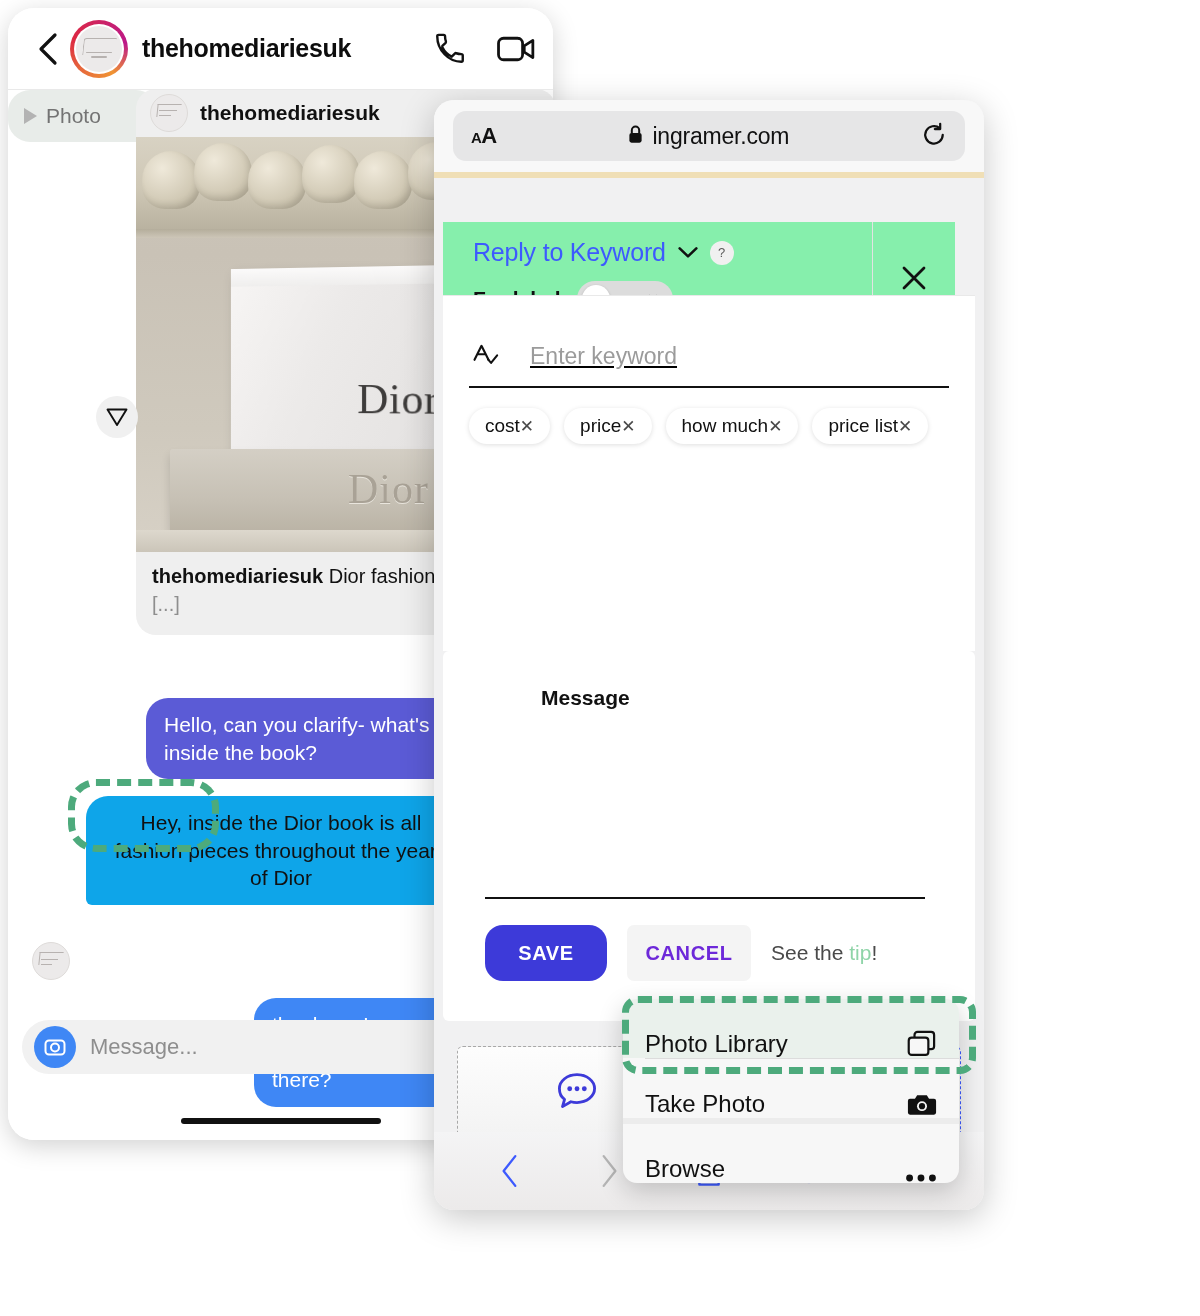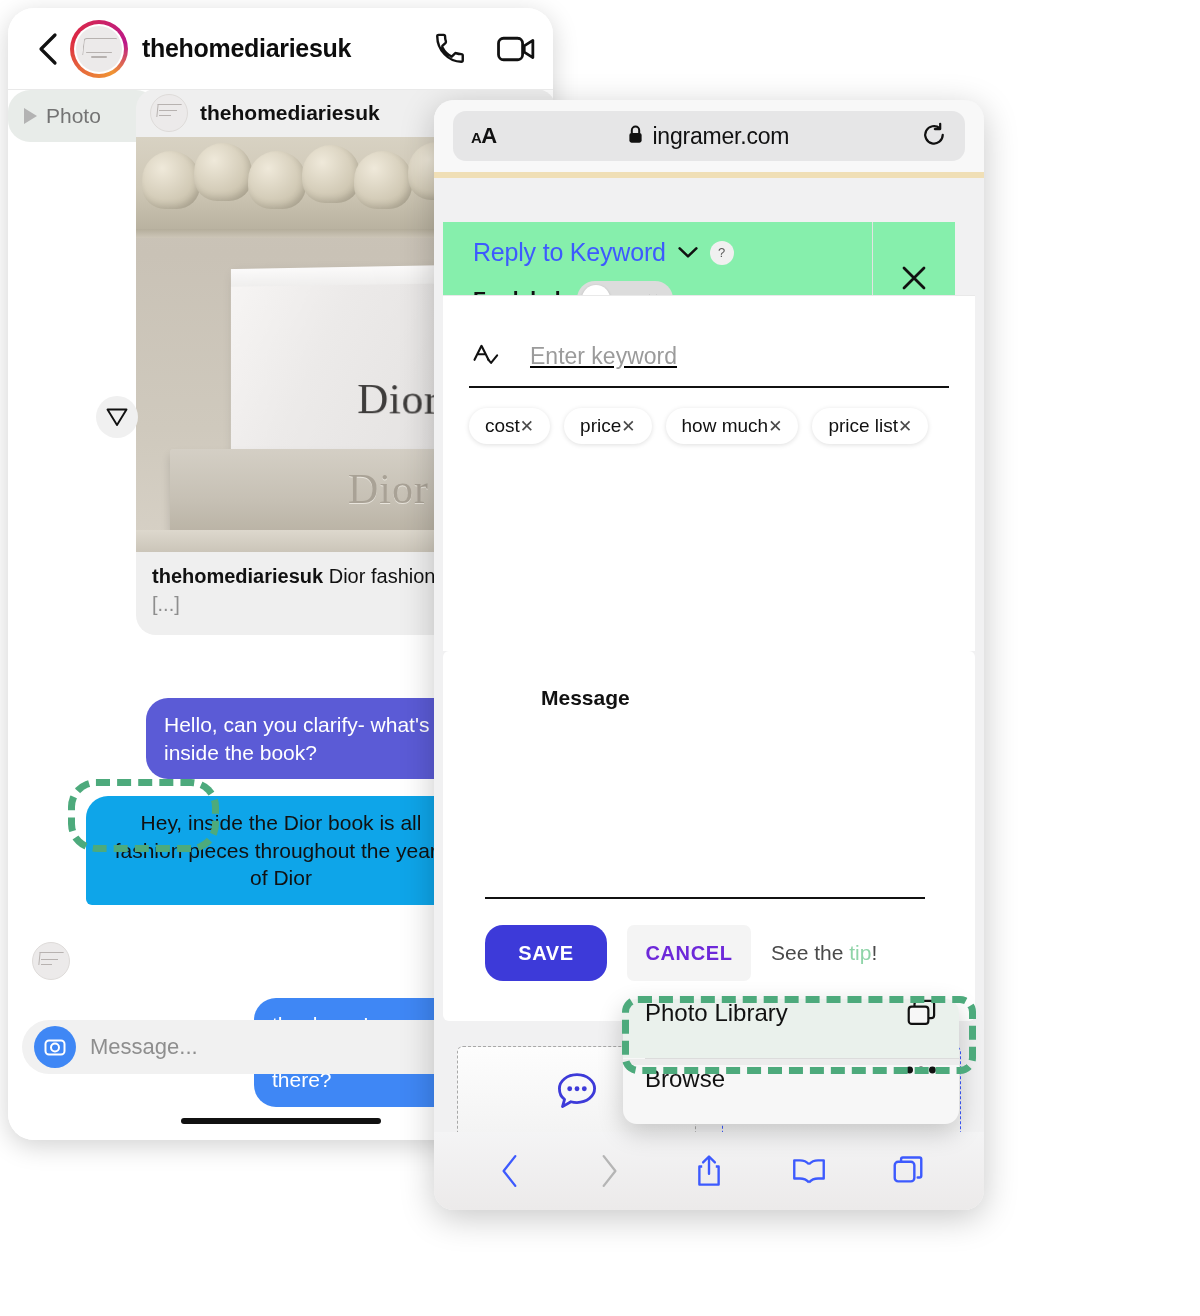--- a/index.html
+++ b/index.html
@@ -256,21 +256,21 @@
   #add-picture{border:1.5px dashed #3d5afe;}
   .add-card .lab{font-size:20px;font-weight:700;color:#111;}
 
   
   #ios-menu{
     position:absolute;left:623px;top:999px;width:336px;
     background:#f7f7f7;border-radius:14px;overflow:hidden;
     box-shadow:0 8px 26px rgba(0,0,0,.2);z-index:30;
   }
   .ios-item{
-    height:59px;display:flex;align-items:flex-start;padding:0 22px;box-sizing:border-box;
+    height:59px;display:flex;align-items:flex-end;padding:0 22px;box-sizing:border-box;
     font-size:24px;color:#111;
   }
   .ios-item .ic{margin-left:auto;display:flex;align-items:center}
   .ios-sep{height:1px;background:#dcdcdc;margin-left:22px;}
   .ios-sep.thick{height:6px;background:#ececec;margin:0;}
   #item-photo-library{background:#eaf1ec;}
 
   
   #sf-toolbar{
     position:absolute;left:0;bottom:0;width:100%;height:78px;
@@ -564,20 +564,30 @@
   <div class="ios-item" id="item-photo-library">
     <span>Photo Library</span>
     <span class="ic">
       <svg width="30" height="28" viewBox="0 0 26 24">
           <rect x="6.5" y="1.5" width="17" height="15" rx="2.6" fill="none" stroke="#111" stroke-width="1.9"></rect>
           <rect x="1.5" y="6.5" width="17" height="15" rx="2.6" fill="#f7f7f7" stroke="#111" stroke-width="1.9"></rect>
         </svg>
     </span>
   </div>
   <div class="ios-sep"></div>
+  <div class="ios-item">
+    <span>Take Photo</span>
+    <span class="ic">
+      <svg width="30" height="26" viewBox="0 0 26 22">
+          <path d="M2.6 5.5h4.3L8.8 2.6h8.4l1.9 2.9h4.3a1.8 1.8 0 0 1 1.8 1.8v10.3a1.8 1.8 0 0 1-1.8 1.8H2.6A1.8 1.8 0 0 1 .8 17.6V7.3a1.8 1.8 0 0 1 1.8-1.8Z" fill="#111"></path>
+          <circle cx="13" cy="12" r="4.3" fill="#f7f7f7"></circle>
+          <circle cx="13" cy="12" r="2.7" fill="#111"></circle>
+        </svg>
+    </span>
+  </div>
   <div class="ios-sep thick"></div>
   <div class="ios-item">
     <span>Browse</span>
     <span class="ic">
       <svg width="32" height="10" viewBox="0 0 28 8">
           <circle cx="4" cy="4" r="3" fill="#111"></circle>
           <circle cx="14" cy="4" r="3" fill="#111"></circle>
           <circle cx="24" cy="4" r="3" fill="#111"></circle>
         </svg>
     </span>

